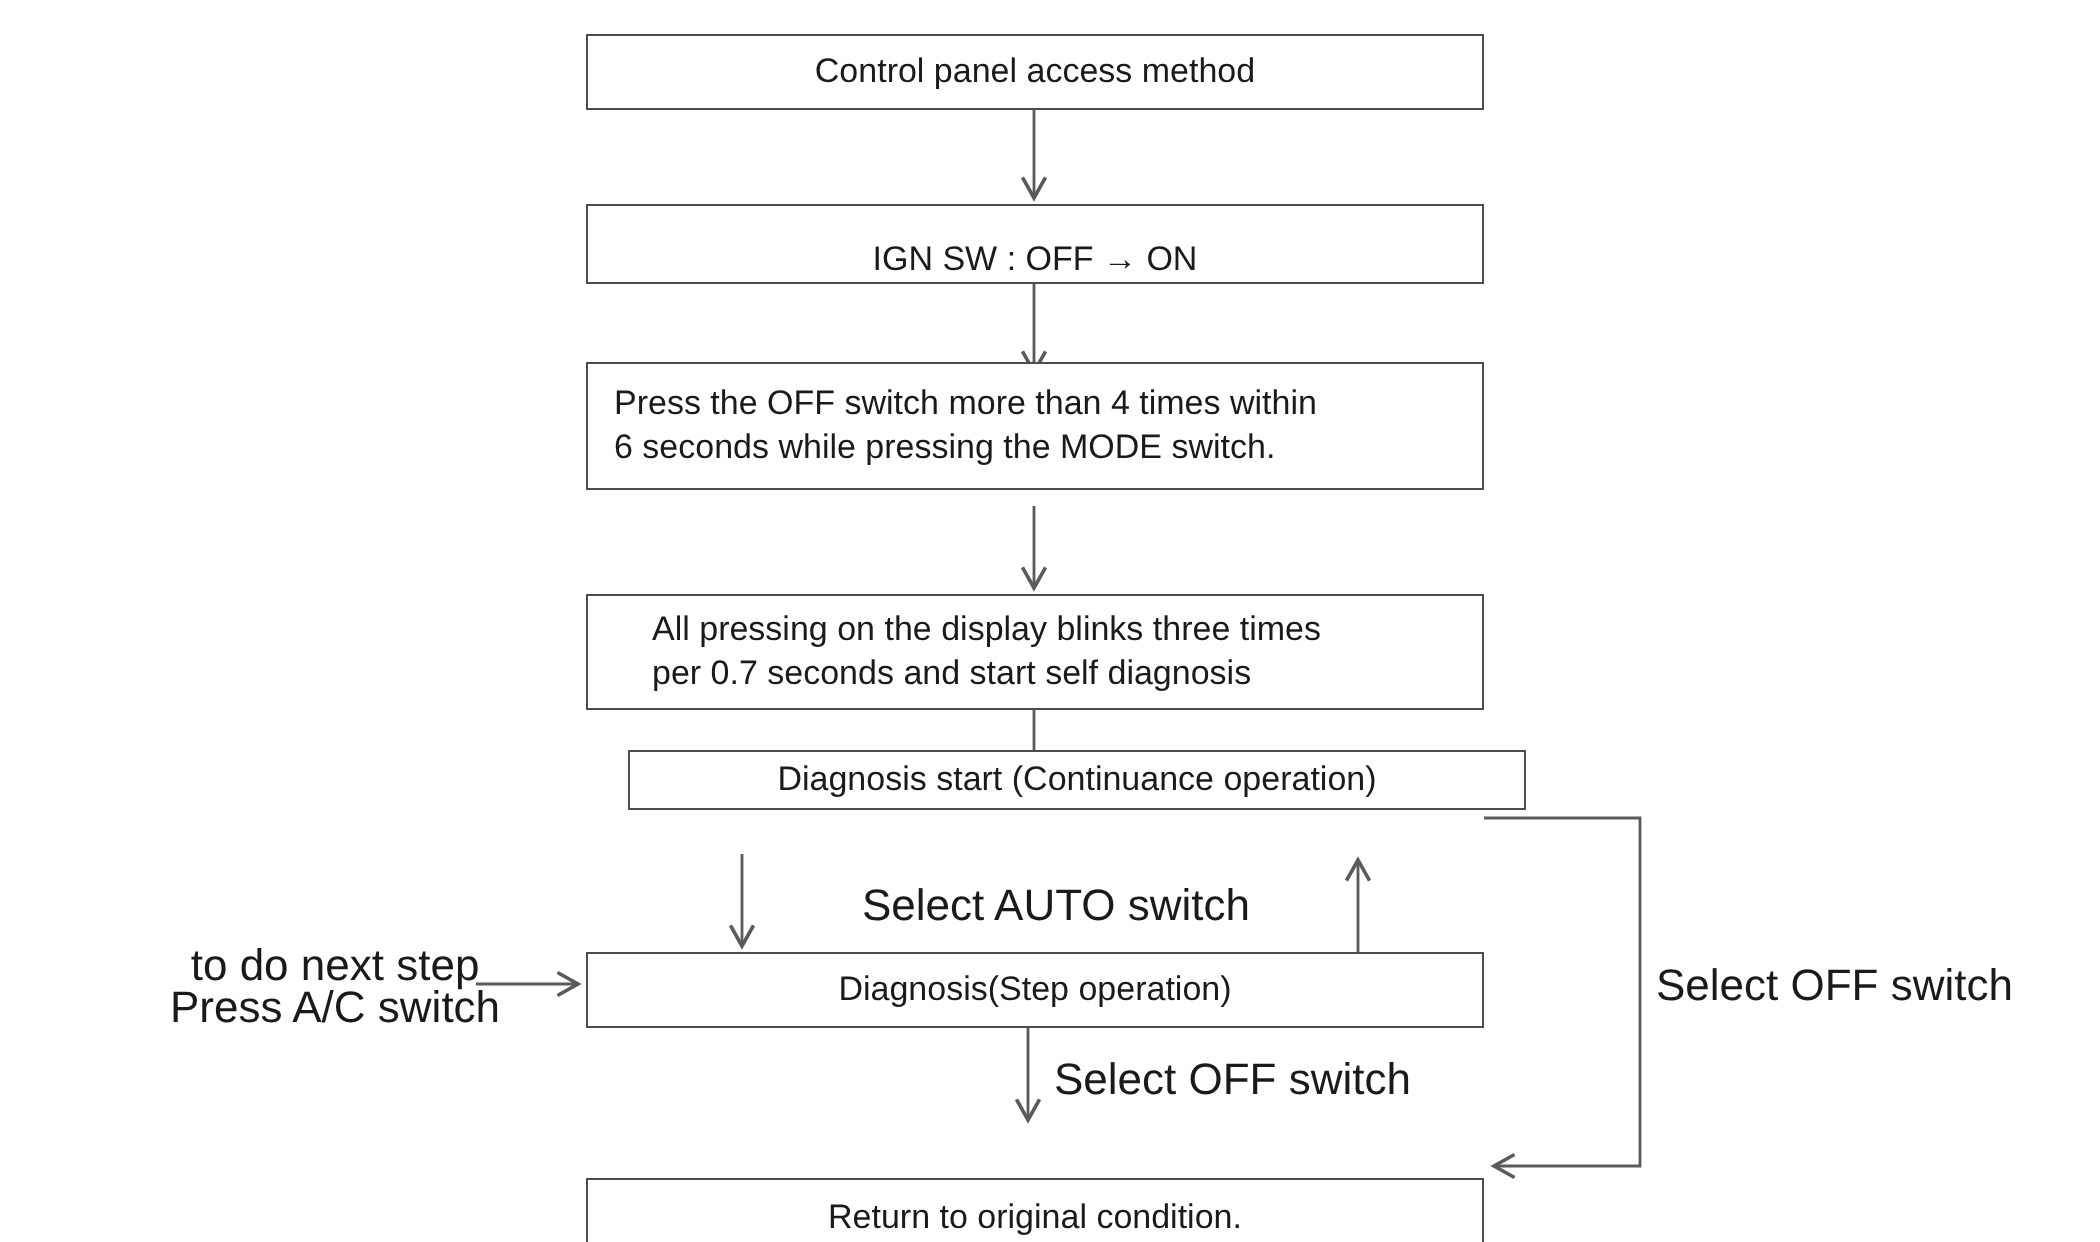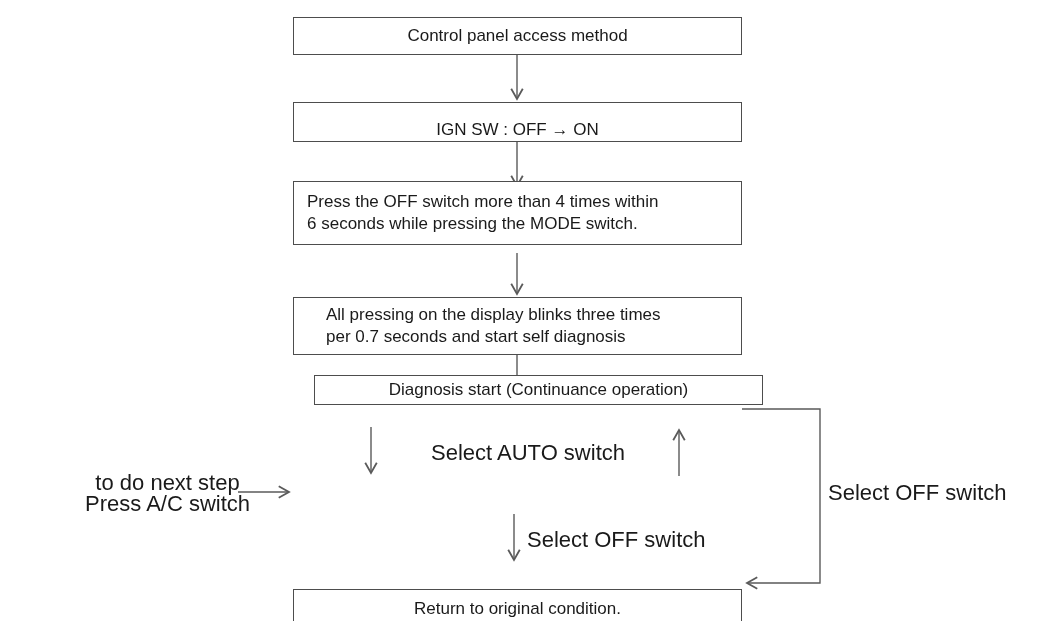--- a/index.html
+++ b/index.html
@@ -96,20 +96,23 @@
 
   <div class="box left b4">
     <span>All pressing on the display blinks three times</span>
     <span>per 0.7 seconds and start self diagnosis</span>
   </div>
 
   <div class="box center b5">
     <span>Diagnosis start (Continuance operation)</span>
   </div>
 
+  <div class="box center b6">
+    <span>Diagnosis(Step operation)</span>
+  </div>
 
   <div class="box center b7">
     <span>Return to original condition.</span>
   </div>
 
   <div class="edge-label lbl-select-auto">Select AUTO switch</div>
 
   <div class="edge-label lbl-select-off-mid">Select OFF switch</div>
 
   <div class="edge-label lbl-select-off-loop">Select OFF switch</div>

